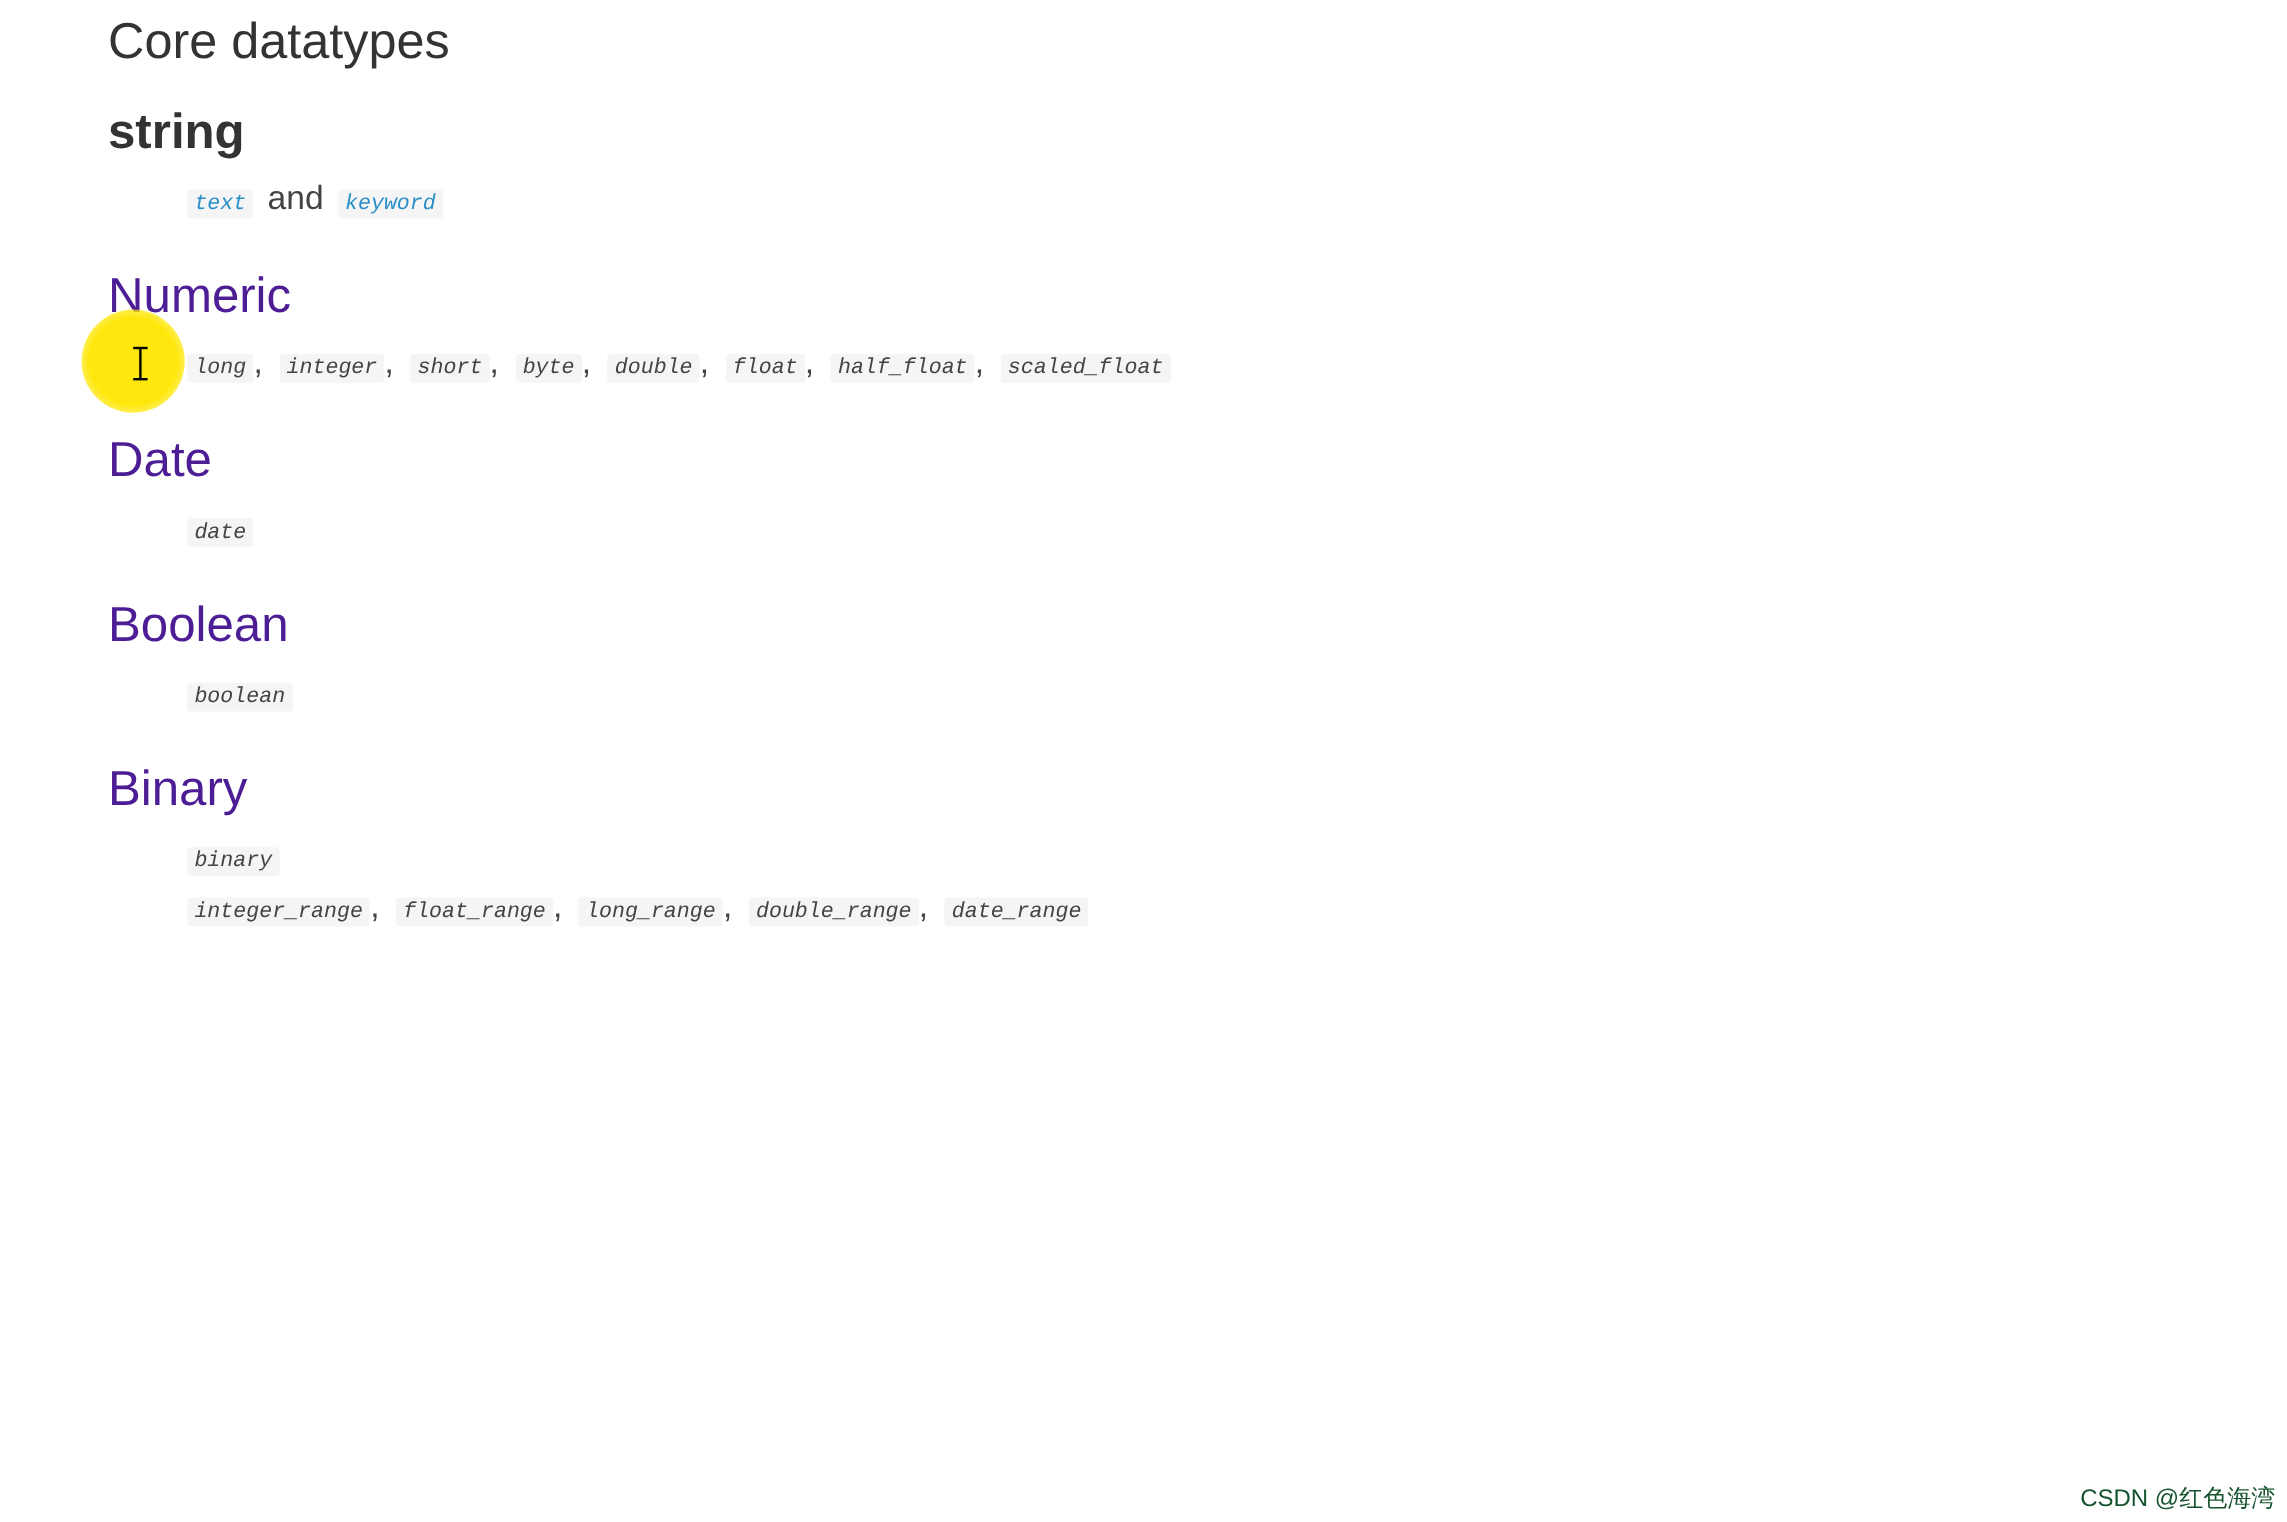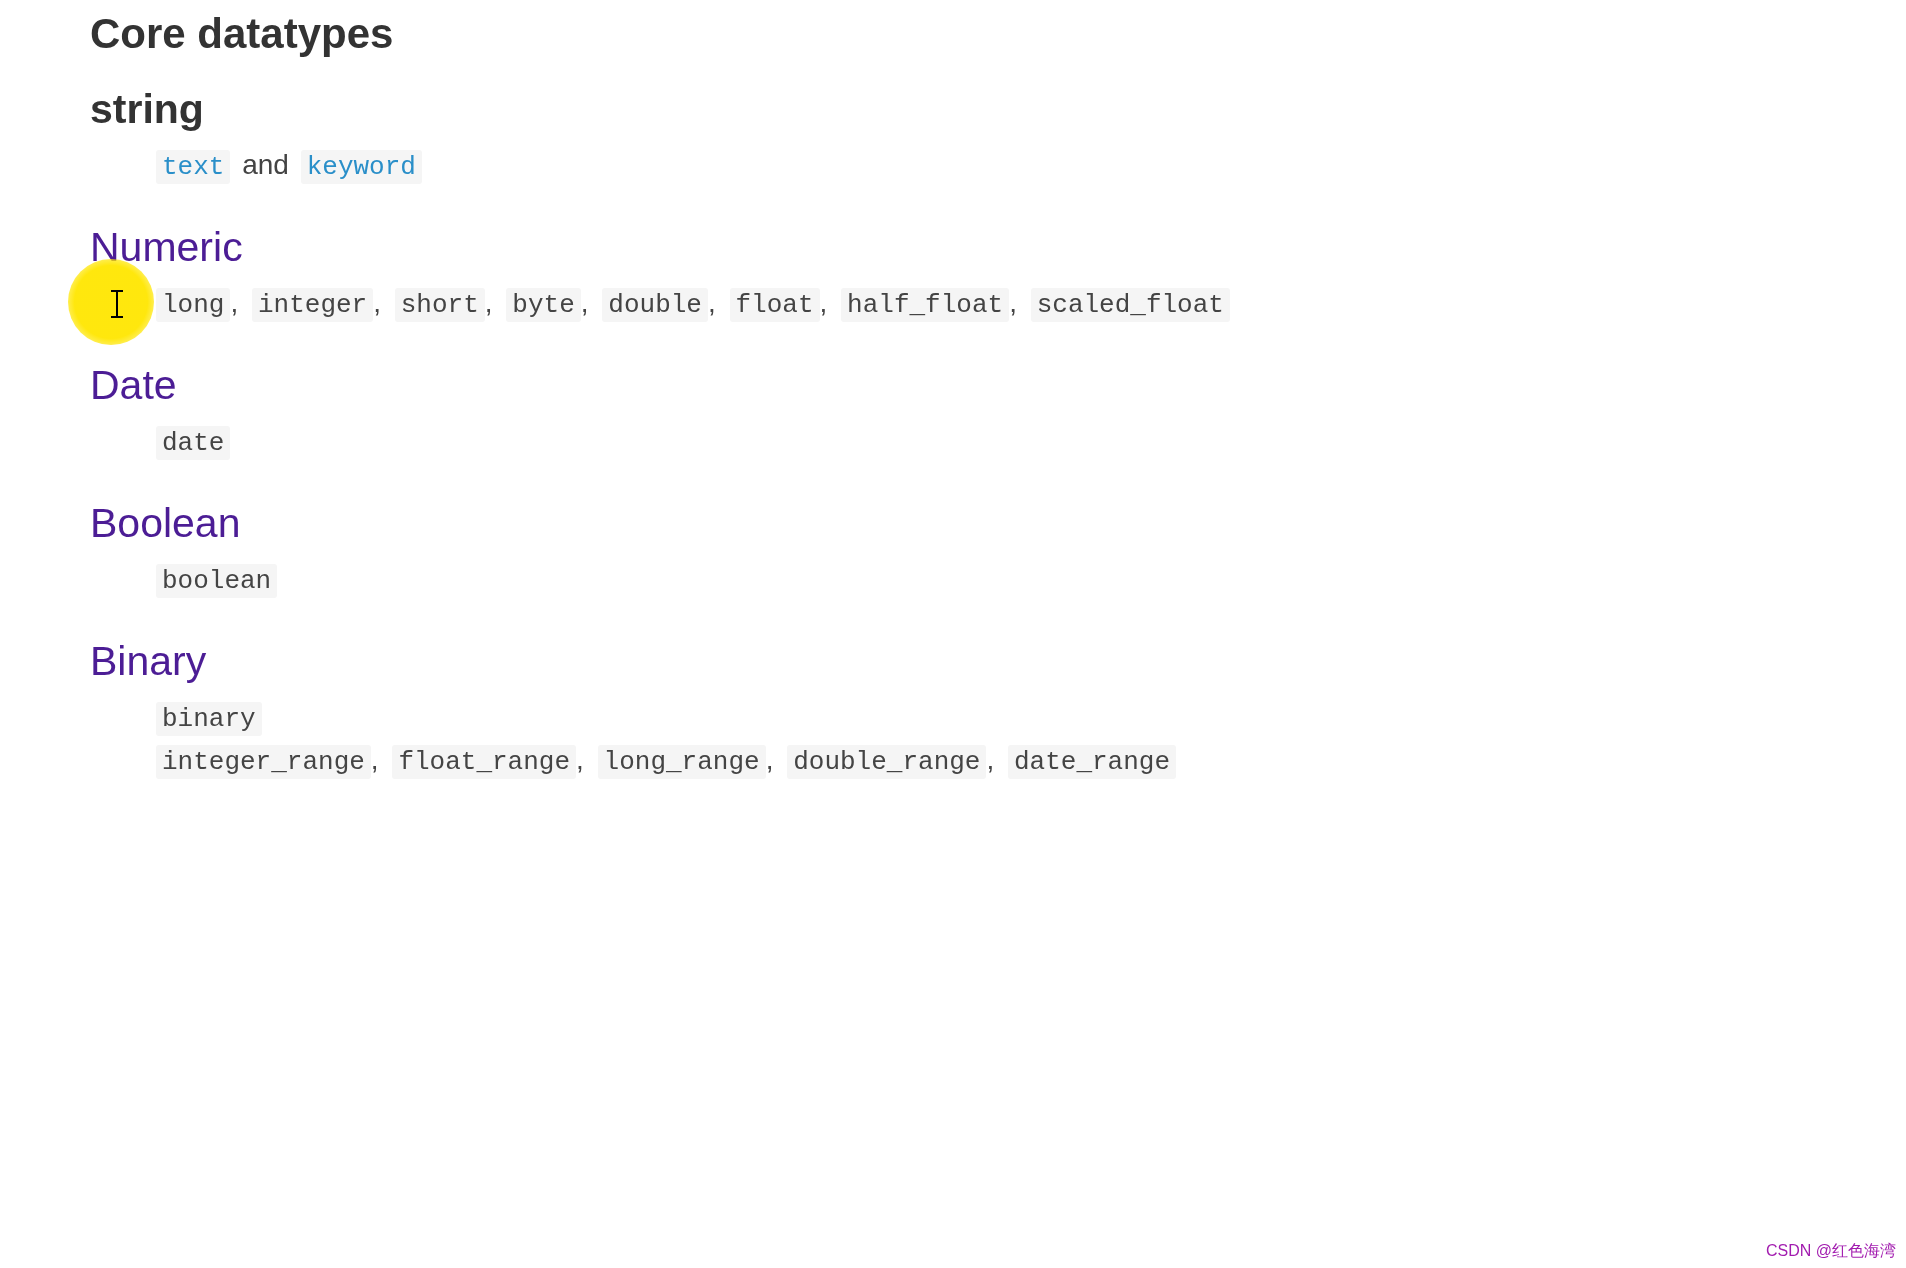--- a/index.html
+++ b/index.html
@@ -9,21 +9,21 @@
     font-family: -apple-system, BlinkMacSystemFont, "Segoe UI", Helvetica, Arial, sans-serif;
     color: #333;
   }
   .page {
     padding: 10px 0 40px 90px;
     max-width: 1700px;
     position: relative;
   }
   h1.page-title {
     font-size: 42px;
-    font-weight: 700;
+    font-weight: 400;
     color: #333;
     margin: 0 0 28px 0;
   }
   .section-title {
     font-size: 41px;
     font-weight: 700;
     color: #333;
     margin: 0 0 16px 0;
   }
   .section-title.link {
@@ -36,22 +36,23 @@
     padding-left: 66px;
     margin-bottom: 10px;
     font-size: 28px;
     color: #444;
   }
   code.literal {
     font-family: "SFMono-Regular", Consolas, "Liberation Mono", Menlo, monospace;
     background: #f5f5f5;
     border-radius: 3px;
     padding: 2px 6px;
-    font-size: 26px;
+    font-size: 18px;
     color: #444;
+    font-style: italic;
   }
   code.literal.link {
     color: #2a8fc9;
     cursor: pointer;
   }
   .connector {
     font-size: 28px;
     color: #444;
     margin: 16px 4px;
   }
@@ -88,22 +89,22 @@
   }
   .cursor-ibeam::before { top: -1px; }
   .cursor-ibeam::after  { bottom: -1px; }
   .numeric-wrap {
     position: relative;
   }
   .watermark {
     position: fixed;
     right: 10px;
     bottom: 6px;
-    font-size: 16px;
-    color: #a21caf;
+    font-size: 20px;
+    color: #14532d;
     font-family: -apple-system, sans-serif;
   }
 </style>
 </head>
 <body>
 
 <div class="page">
 
   <h1 class="page-title">Core datatypes</h1>
 

